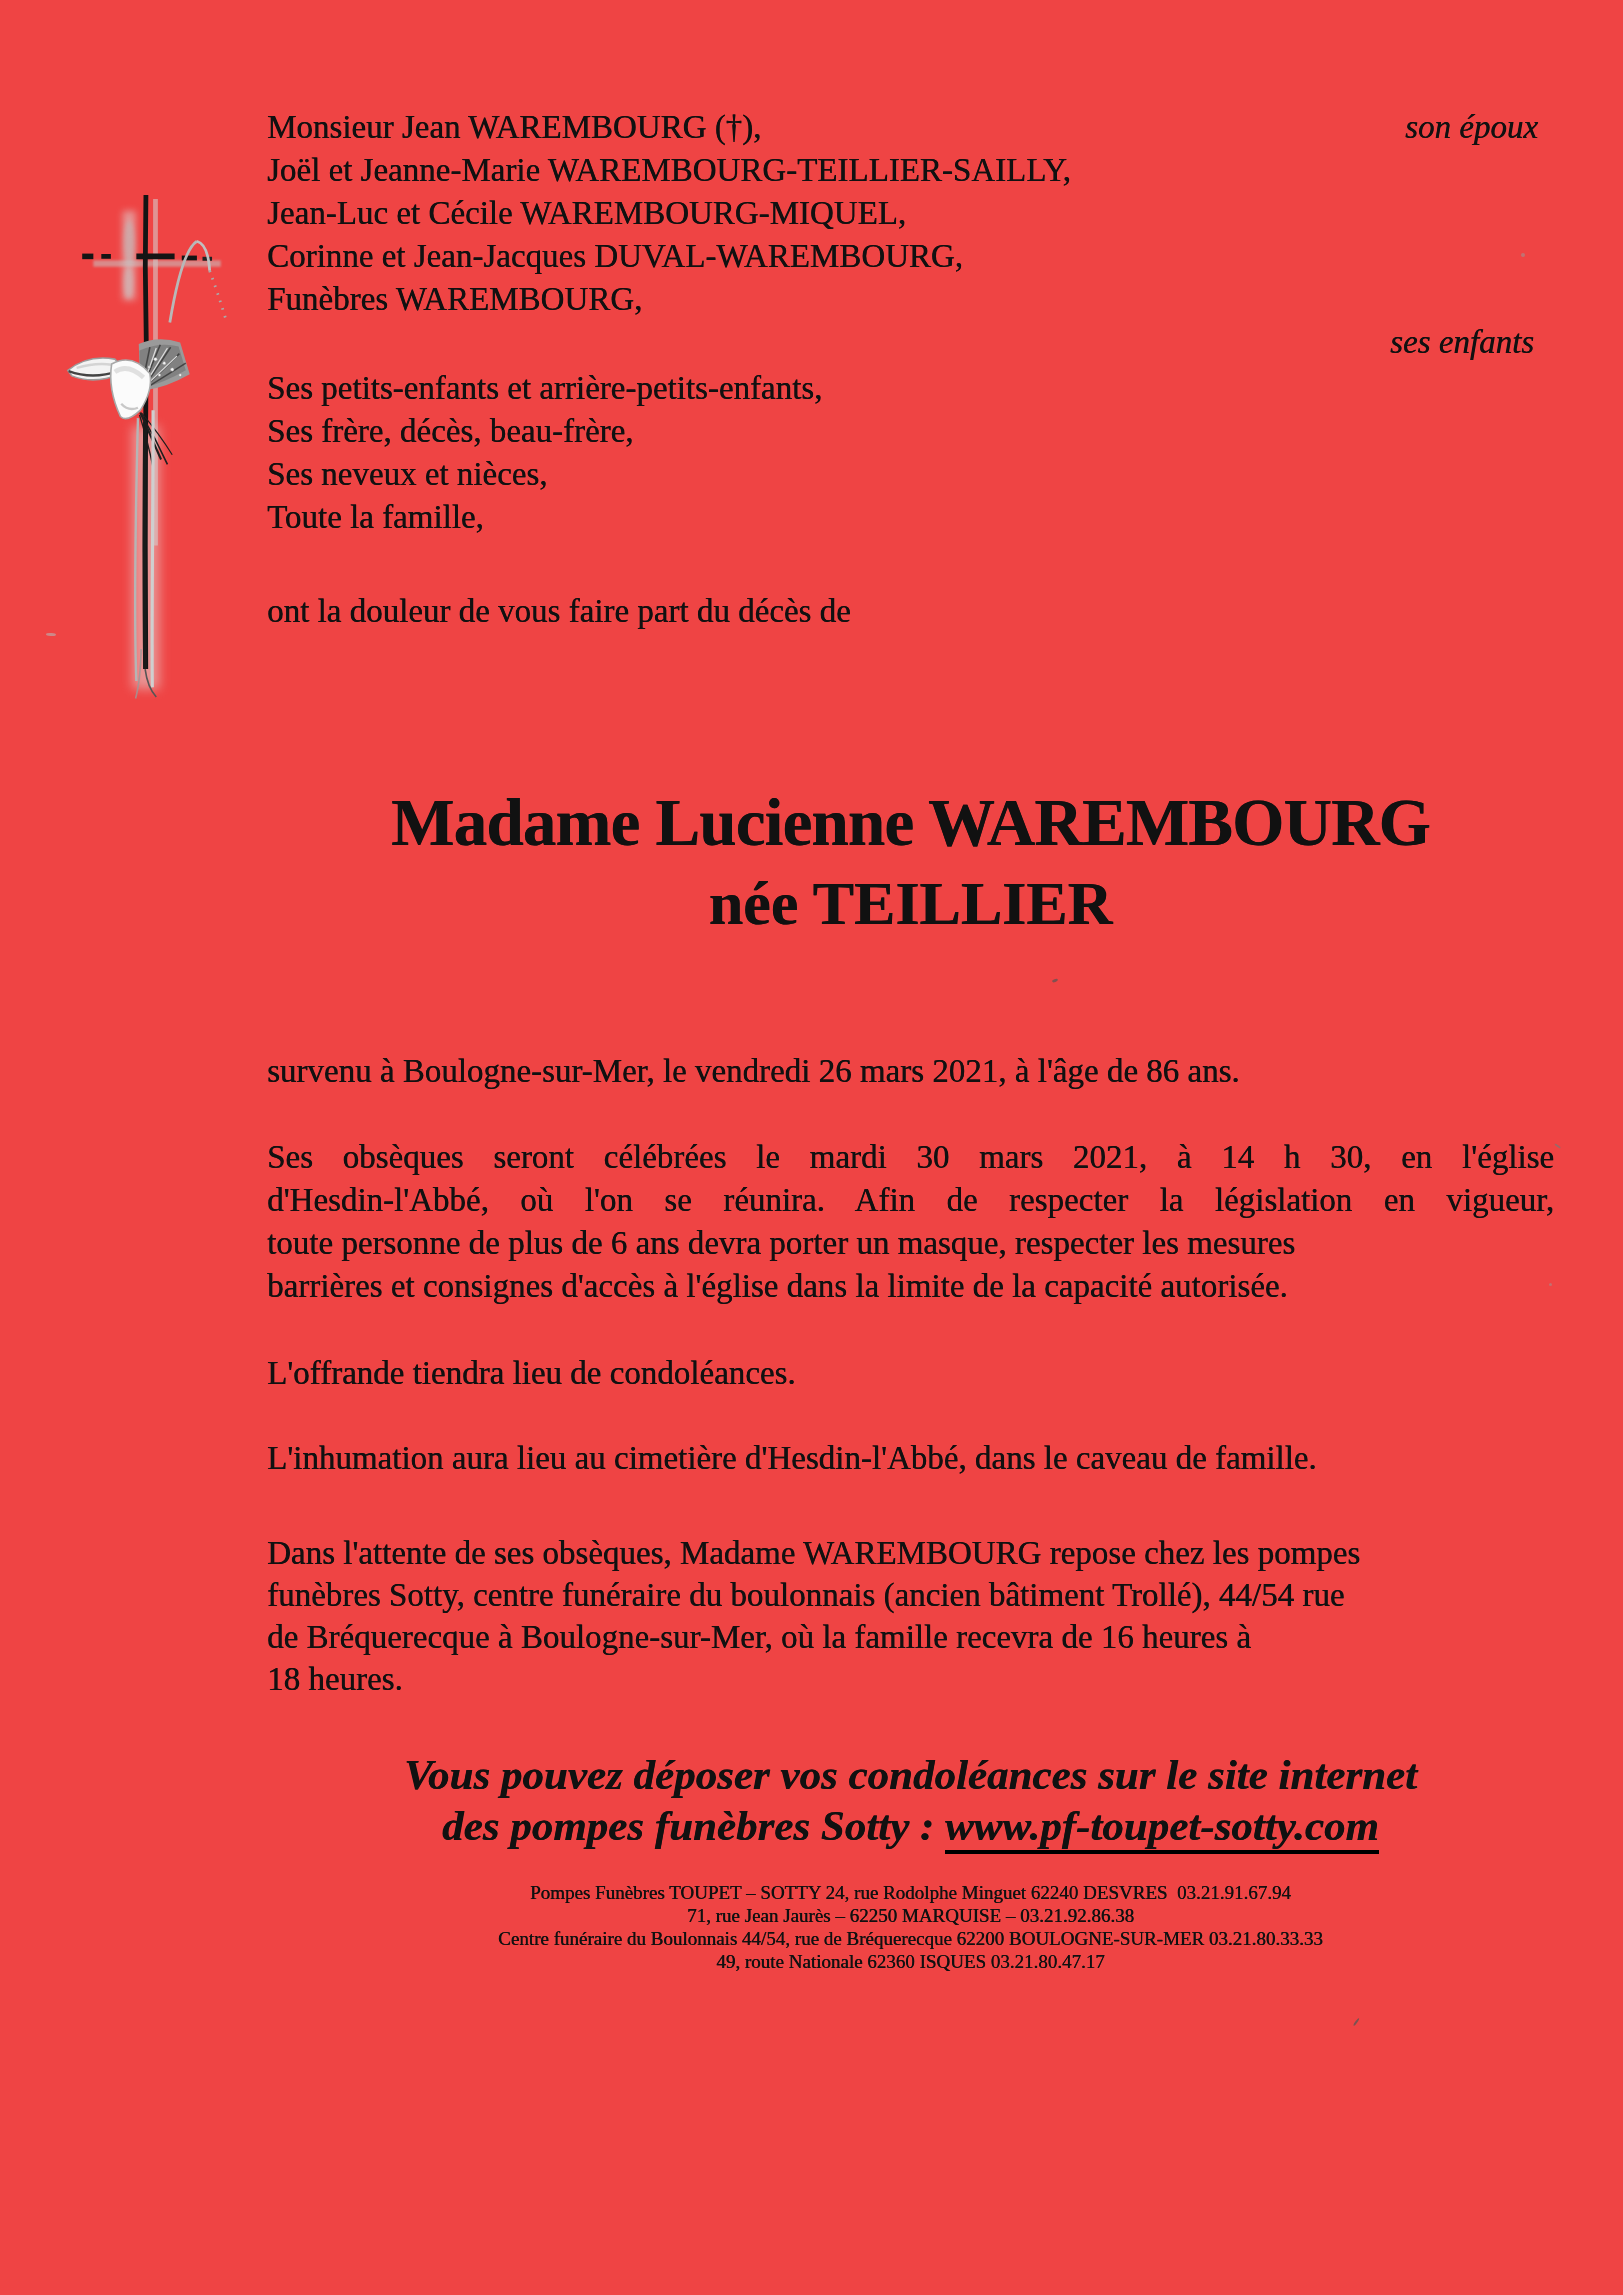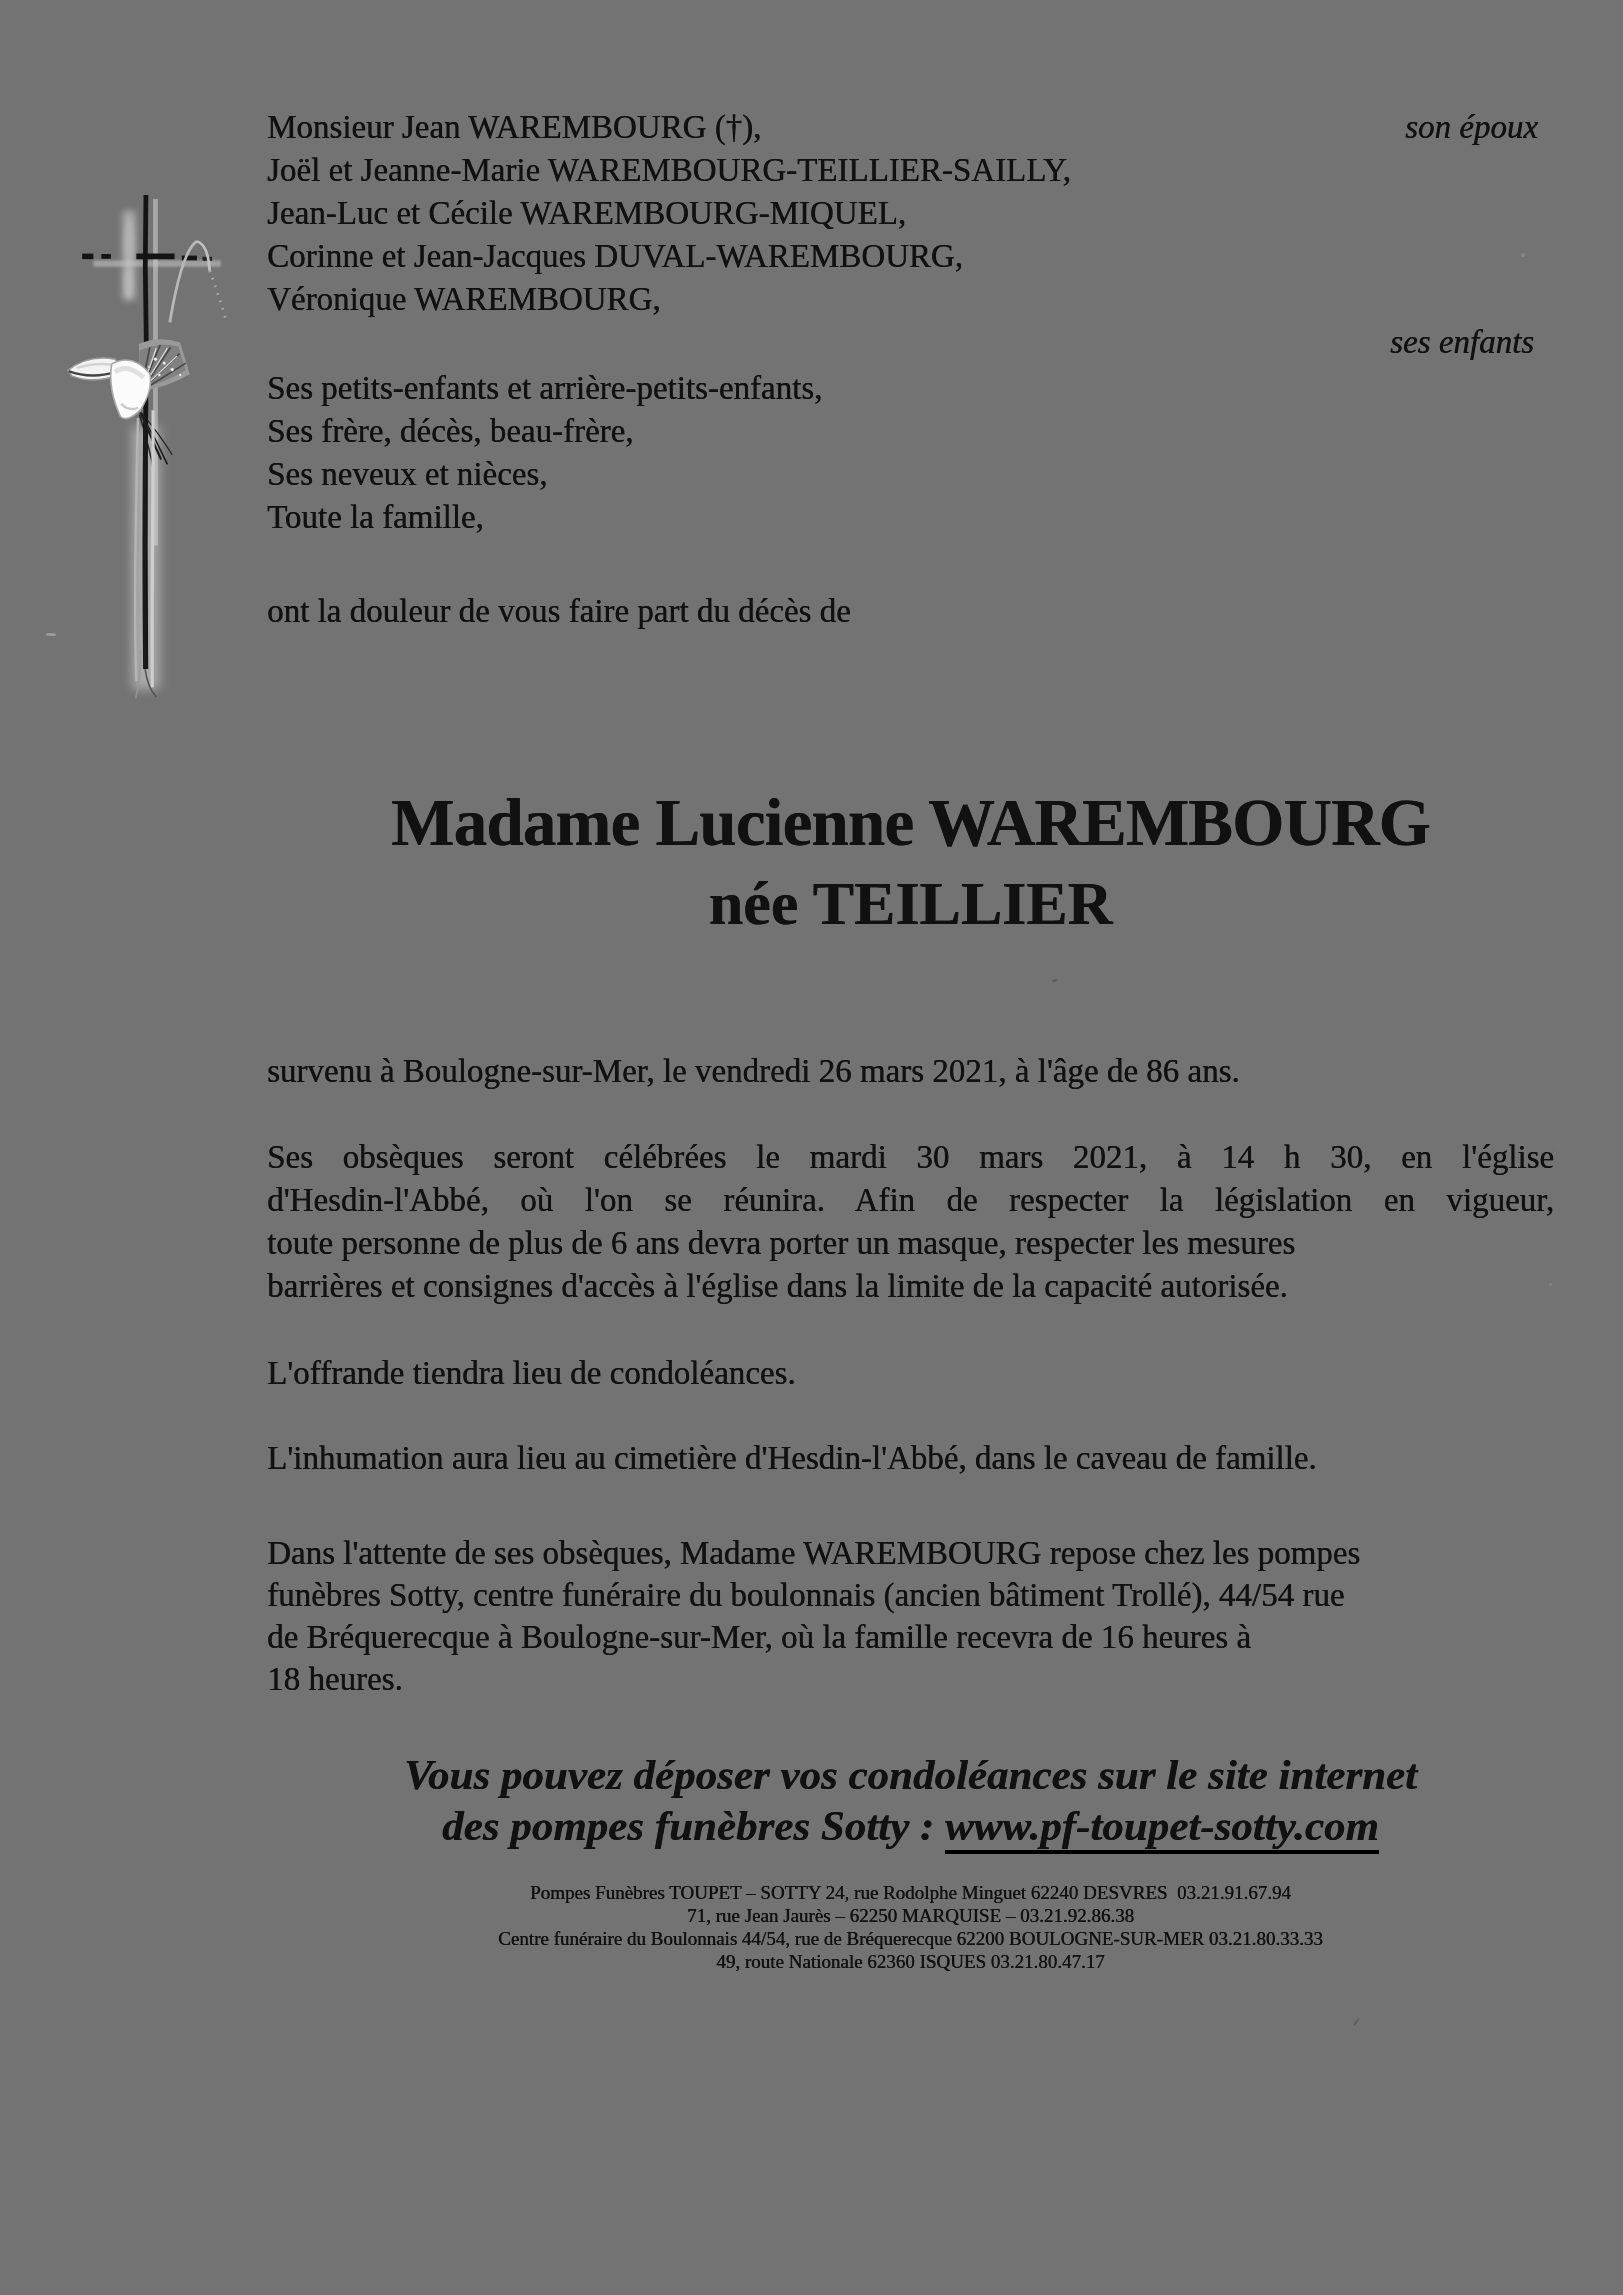--- a/index.html
+++ b/index.html
@@ -1,19 +1,19 @@
 <!DOCTYPE html>
 <html style="font-size:12.8px"><head>
 <meta charset="utf-8">
 <style>
   html,body{margin:0;padding:0;background:#e8e8e8;}
   .page{
     position:relative;
     width:1624px;height:2295px;
-    background:#737373;
+    background:#ef4444;
     font-family:"Liberation Serif","DejaVu Serif",serif;
     color:#111;
     overflow:hidden;
   }
   .doc{ text-shadow:0.4px 0 0 currentColor; }
   .content{
     position:absolute; left:267px; top:106px; width:1287px;
     font-size:33px; line-height:43px;
   }
   .line{ white-space:nowrap; }
@@ -136,21 +136,21 @@
     <path d="M137,600 Q136,640 130,662" fill="none" stroke="#9a9a9a" stroke-width="2" opacity="0.8"></path>
   </svg>
 
   <div class="content">
 
     <div class="names">
       <div class="line">Monsieur Jean WAREMBOURG (†),</div>
       <div class="line">Joël et Jeanne-Marie WAREMBOURG-TEILLIER-SAILLY,</div>
       <div class="line">Jean-Luc et Cécile WAREMBOURG-MIQUEL,</div>
       <div class="line">Corinne et Jean-Jacques DUVAL-WAREMBOURG,</div>
-      <div class="line">Véronique WAREMBOURG,</div>
+      <div class="line">Funèbres WAREMBOURG,</div>
     </div>
 
     <div class="spouse">son époux</div>
     <div class="children">ses enfants</div>
 
     <div class="relatives">
       <div class="line">Ses petits-enfants et arrière-petits-enfants,</div>
       <div class="line">Ses frère, décès, beau-frère,</div>
       <div class="line">Ses neveux et nièces,</div>
       <div class="line">Toute la famille,</div>

